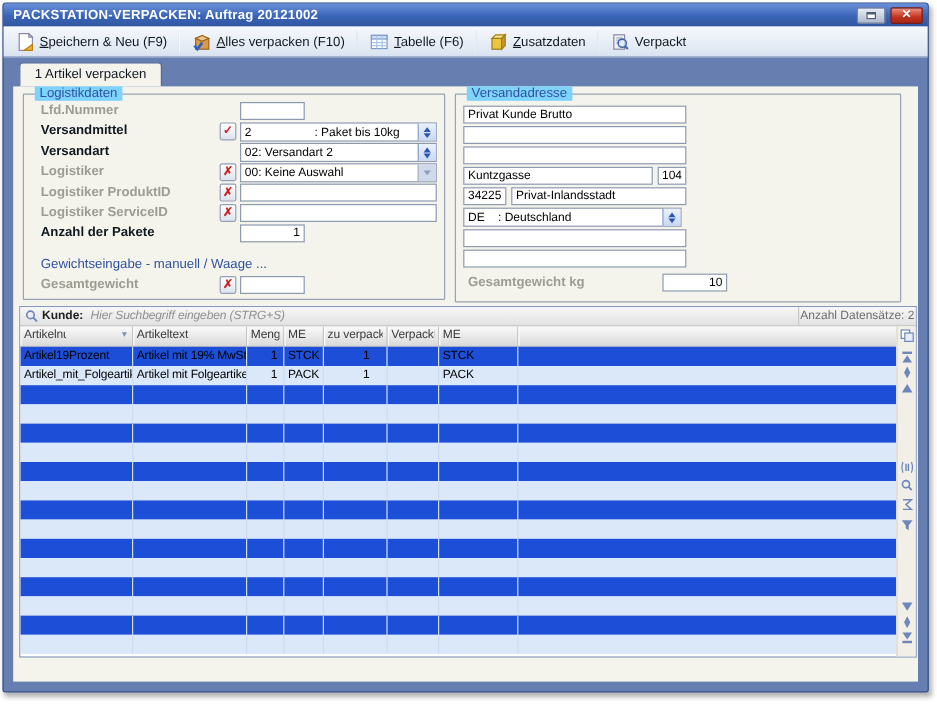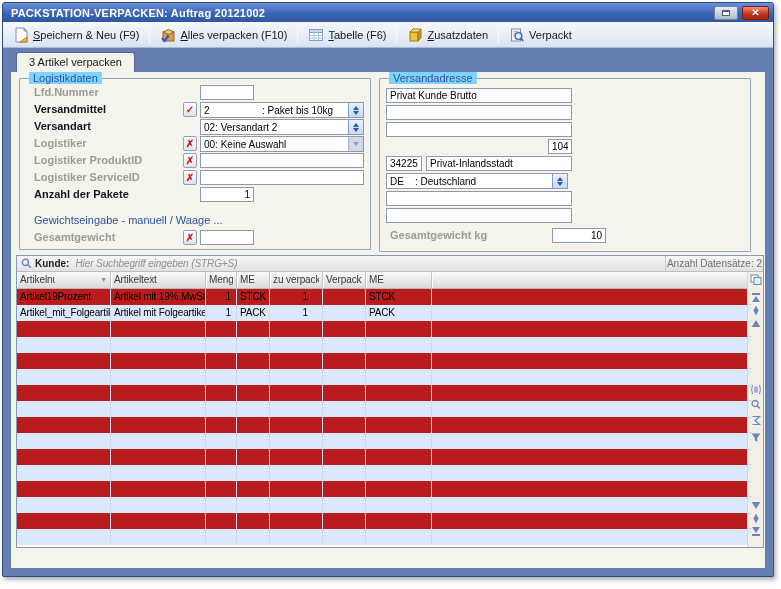--- a/index.html
+++ b/index.html
@@ -89,21 +89,21 @@
 
   .gridwrap { flex:1; display:flex; }
   .gridmain { width:731px; display:flex; flex-direction:column; overflow:hidden; }
   .ghead { height:17px; flex:0 0 17px; display:flex; background:linear-gradient(#fafafa,#dadada); border-bottom:1px solid #b9b9b9; }
   .hc { font-size:10px; color:#3a3a3a; line-height:16px; padding:0 3px; border-right:1px solid #c3c3c3;
     box-shadow:inset 1px 0 0 #fdfdfd; white-space:nowrap; overflow:hidden; display:flex; letter-spacing:-.1px;gap:43px; }
   .hc span.lab { flex:1; overflow:hidden; }
   .sortarrow { font-size:7px; color:#7f93b1; margin-left:2px; line-height:16px; }
 
   .gbody { flex:1; display:flex; flex-direction:column; }
-  .grow { height:16px; flex:0 0 16px; display:flex; background:#b91c1c; }
+  .grow { height:16px; flex:0 0 16px; display:flex; background:#1d4ed8; }
   .grow.alt { background:#dbe8fa; }
   .gc { font-size:10px; color:#000; line-height:15px; padding:0 3px; border-right:1px solid #ccdcf3;
     white-space:nowrap; overflow:hidden; letter-spacing:-.15px; }
   .gc.r { text-align:right; }
   .col0 { width:94px; } .col1 { width:95px; } .col2 { width:31px; } .col3 { width:33px; }
   .col4 { width:53px; } .col5 { width:43px; } .col6 { width:66px; }
   .col7 { flex:1; border-right:none; }
   .gc.col4 { padding-right:14px; }
   .gc.col2 { padding-right:5px; }
 
@@ -168,21 +168,21 @@
         <rect x="2.5" y="2" width="9" height="12" fill="#eef0f4" stroke="#8a8aa8" stroke-width="1"></rect>
         <path d="M4.5 4.5 h5 M4.5 6.5 h5 M4.5 8.5 h4" stroke="#aab2c2" stroke-width="1"></path>
         <circle cx="9.5" cy="9" r="3.4" fill="#dce9fb" fill-opacity=".7" stroke="#3f66ad" stroke-width="1.3"></circle>
         <path d="M11.8 11.4 l2.4 2.4" stroke="#3f66ad" stroke-width="1.8"></path>
       </svg>
       <span><u></u><span>Verpackt</span></span>
     </span>
   </div>
 
   <div class="tabstrip">
-    <div class="tab">3 Artikel verpacken</div>
+    <div class="tab">1 Artikel verpacken</div>
   </div>
 
   <div class="pagearea">
 
     <div class="group gb-log">
       <span class="gcaption">Logistikdaten</span>
 
       <span class="flabel" style="top:7px;">Lfd.Nummer</span>
       <input class="tb" style="left: 180px; top: 6px; width: 54px;" value="">
 
@@ -239,20 +239,21 @@
       <input class="tb" style="left: 180px; top: 151px; width: 54px;" value="">
     </div>
 
     <div class="group gb-addr">
       <span class="gcaption">Versandadresse</span>
 
       <input class="tb" style="left: 6px; top: 9px; width: 186px;" value="Privat Kunde Brutto">
       <input class="tb" style="left: 6px; top: 26px; width: 186px;" value="">
       <input class="tb" style="left: 6px; top: 43px; width: 186px;" value="">
 
+      <input class="tb" style="left: 6px; top: 60px; width: 158px;" value="Kuntzgasse">
       <input class="tb" style="left: 168px; top: 60px; width: 24px;" value="104">
 
       <input class="tb" style="left: 6px; top: 77px; width: 36px;" value="34225">
       <input class="tb" style="left: 46px; top: 77px; width: 146px;" value="Privat-Inlandsstadt">
 
       <div class="combo" style="left:6px; top:94px; width:182px;">
         <span class="ctext">
             <span class="code w25">DE</span>
             <span>: Deutschland</span>
           </span>

